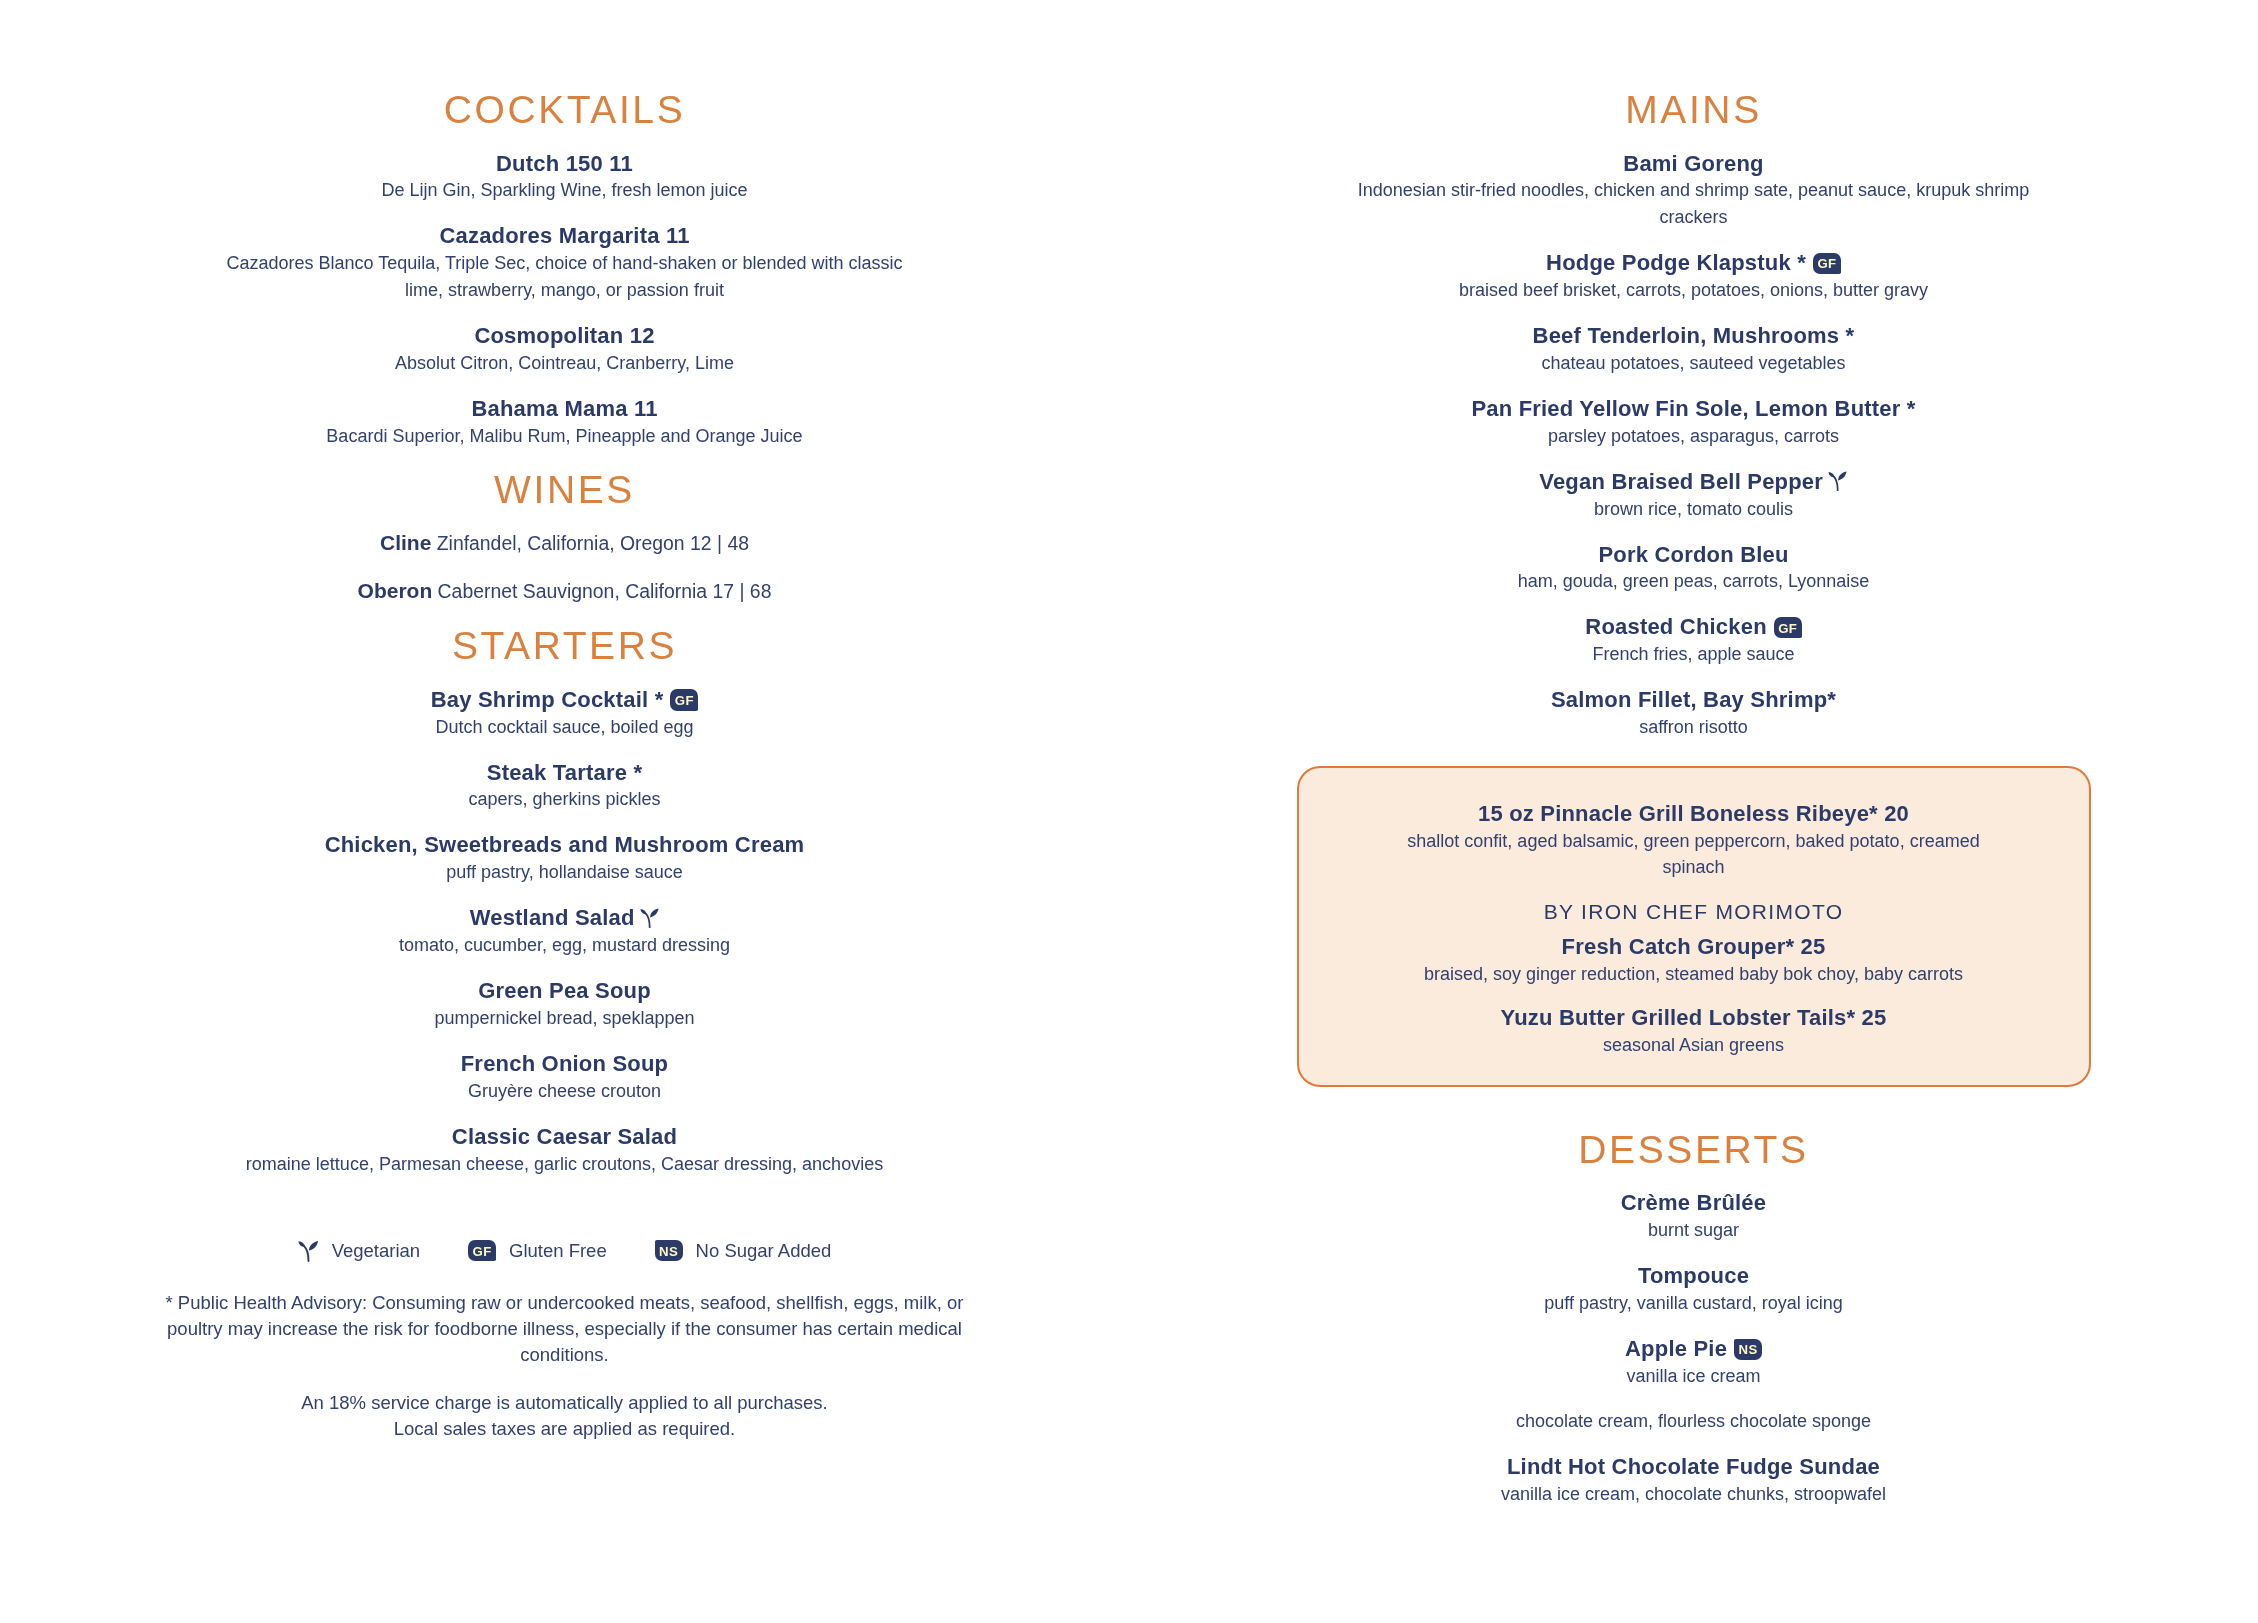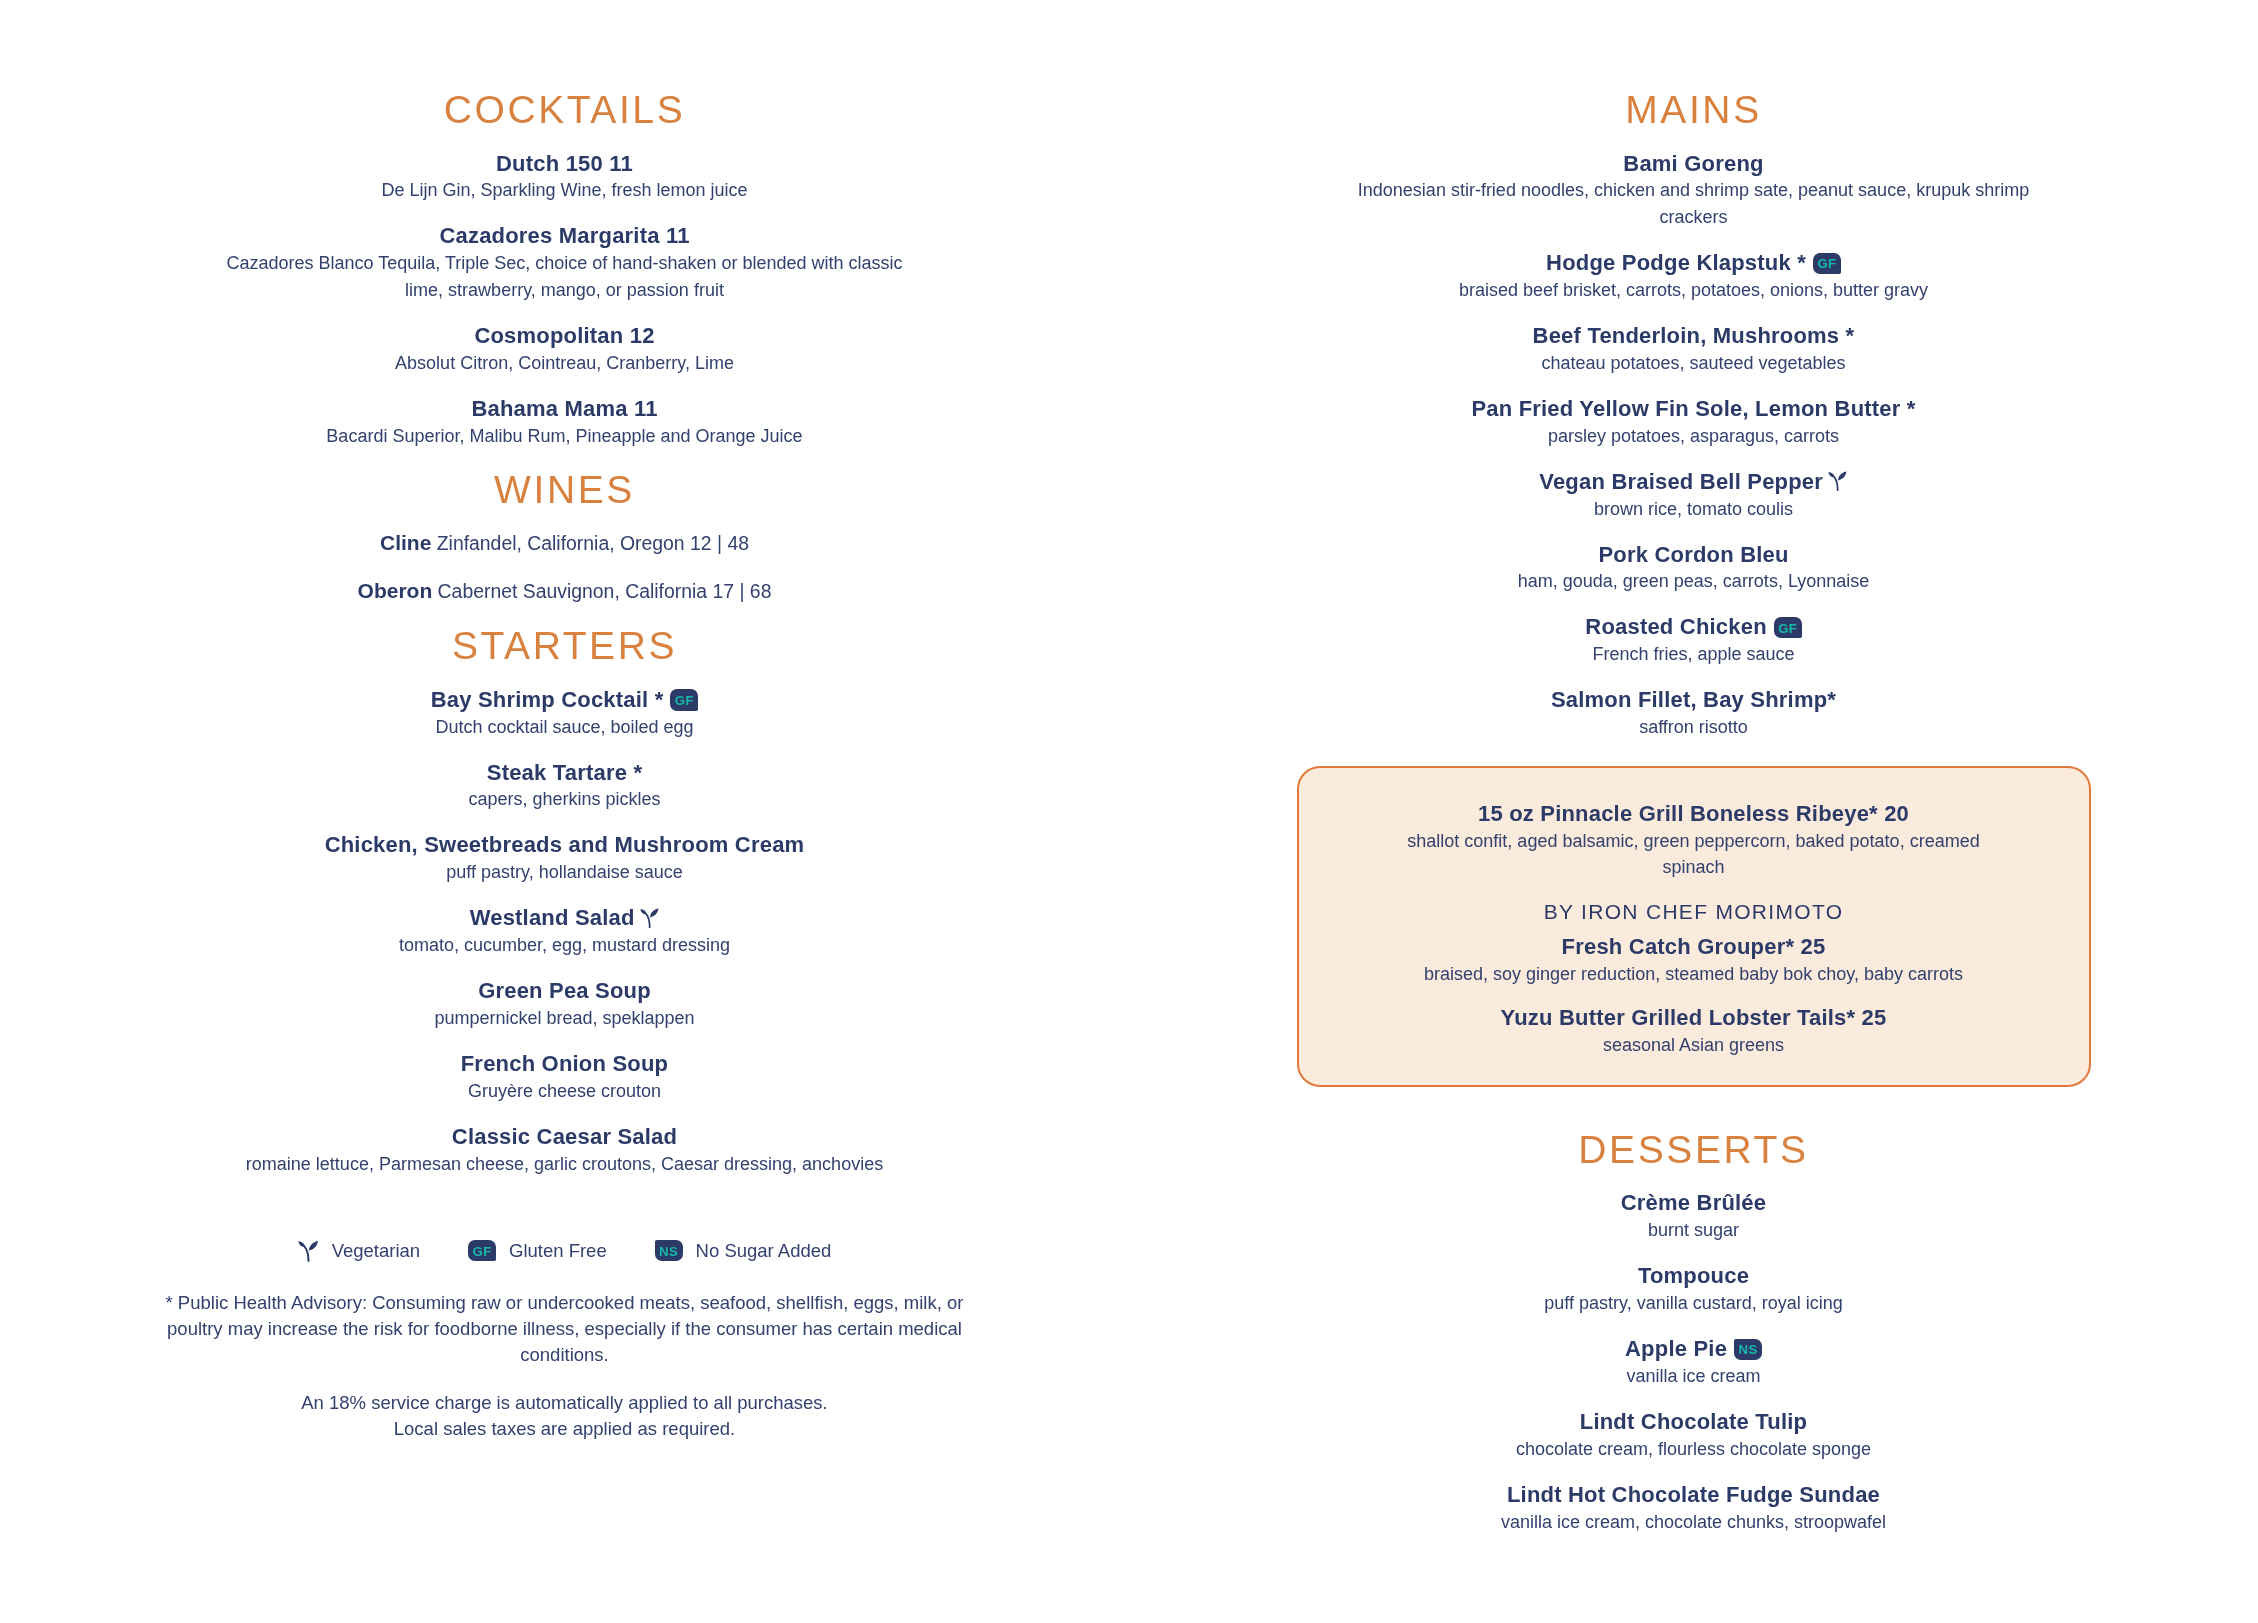--- a/index.html
+++ b/index.html
@@ -11,21 +11,21 @@
   .sec-h{color:#D9813F;font-size:39px;line-height:44px;font-weight:400;letter-spacing:2.6px;margin:0 0 17.6px 0;}
   .item{margin-bottom:18.5px;}
   .name{font-size:22px;font-weight:700;line-height:27px;letter-spacing:0.2px;color:#2B3A67;}
   .desc{font-size:18px;line-height:26.5px;color:#33416E;margin:0.9px auto 0;}
   .cocktails .desc{max-width:715px;}
   .starters .desc{max-width:776px;}
   .mains .desc{max-width:688px;}
   .desserts .desc{max-width:776px;}
   .wine-line{font-size:19.4px;line-height:27px;margin-bottom:19.4px;color:#33416E;}
   .wine-lead{font-size:21px;font-weight:700;color:#2B3A67;}
-  .badge{display:inline-block;background:#2B3A67;color:#14b8a6;font-weight:700;font-size:13.2px;line-height:1;padding:4.4px 4.4px 3.5px 4.4px;margin-left:7px;vertical-align:1.8px;letter-spacing:0.4px;}
+  .badge{display:inline-block;background:#2B3A67;color:#fef9c3;font-weight:700;font-size:13.2px;line-height:1;padding:4.4px 4.4px 3.5px 4.4px;margin-left:7px;vertical-align:1.8px;letter-spacing:0.4px;}
   .badge.gf{border-radius:7px 7px 1.8px 7px;}
   .badge.ns{border-radius:1.8px 7px 7px 7px;}
   .leaf{width:19.4px;height:21px;margin-left:5.3px;vertical-align:-2.6px;}
   .leaf path{fill:#2B3A67;}
   .leaf .stem{fill:none;stroke:#2B3A67;stroke-width:2.2;stroke-linecap:round;}
   .featured{margin:25px auto 0;width:794px;box-sizing:border-box;border:2.6px solid #E0793B;border-radius:23px;background:#FBEBDC;padding:32px 35px 26.5px 35px;}
   .featured .item{margin-bottom:17px;}
   .featured .desc{max-width:618px;}
   .featured .desc.wide{max-width:723px;}
   .chef{font-size:21px;line-height:28px;letter-spacing:1.3px;color:#2B3A67;margin:3.5px 0 7px 0;font-weight:400;}
@@ -235,21 +235,20 @@
             <div class="name"><span>Tompouce</span></div>
             <div class="desc">puff pastry, vanilla custard, royal icing</div>
           </div>
 
           <div class="item">
             <div class="name"><span>Apple Pie</span><span class="badge ns">NS</span></div>
             <div class="desc">vanilla ice cream</div>
           </div>
 
           <div class="item">
-            <div class="name"><span>Lindt Chocolate Tulip</span></div>
             <div class="desc">chocolate cream, flourless chocolate sponge</div>
           </div>
 
           <div class="item">
             <div class="name"><span>Lindt Hot Chocolate Fudge Sundae</span></div>
             <div class="desc">vanilla ice cream, chocolate chunks, stroopwafel</div>
           </div>
         </div>
     </div>
 

